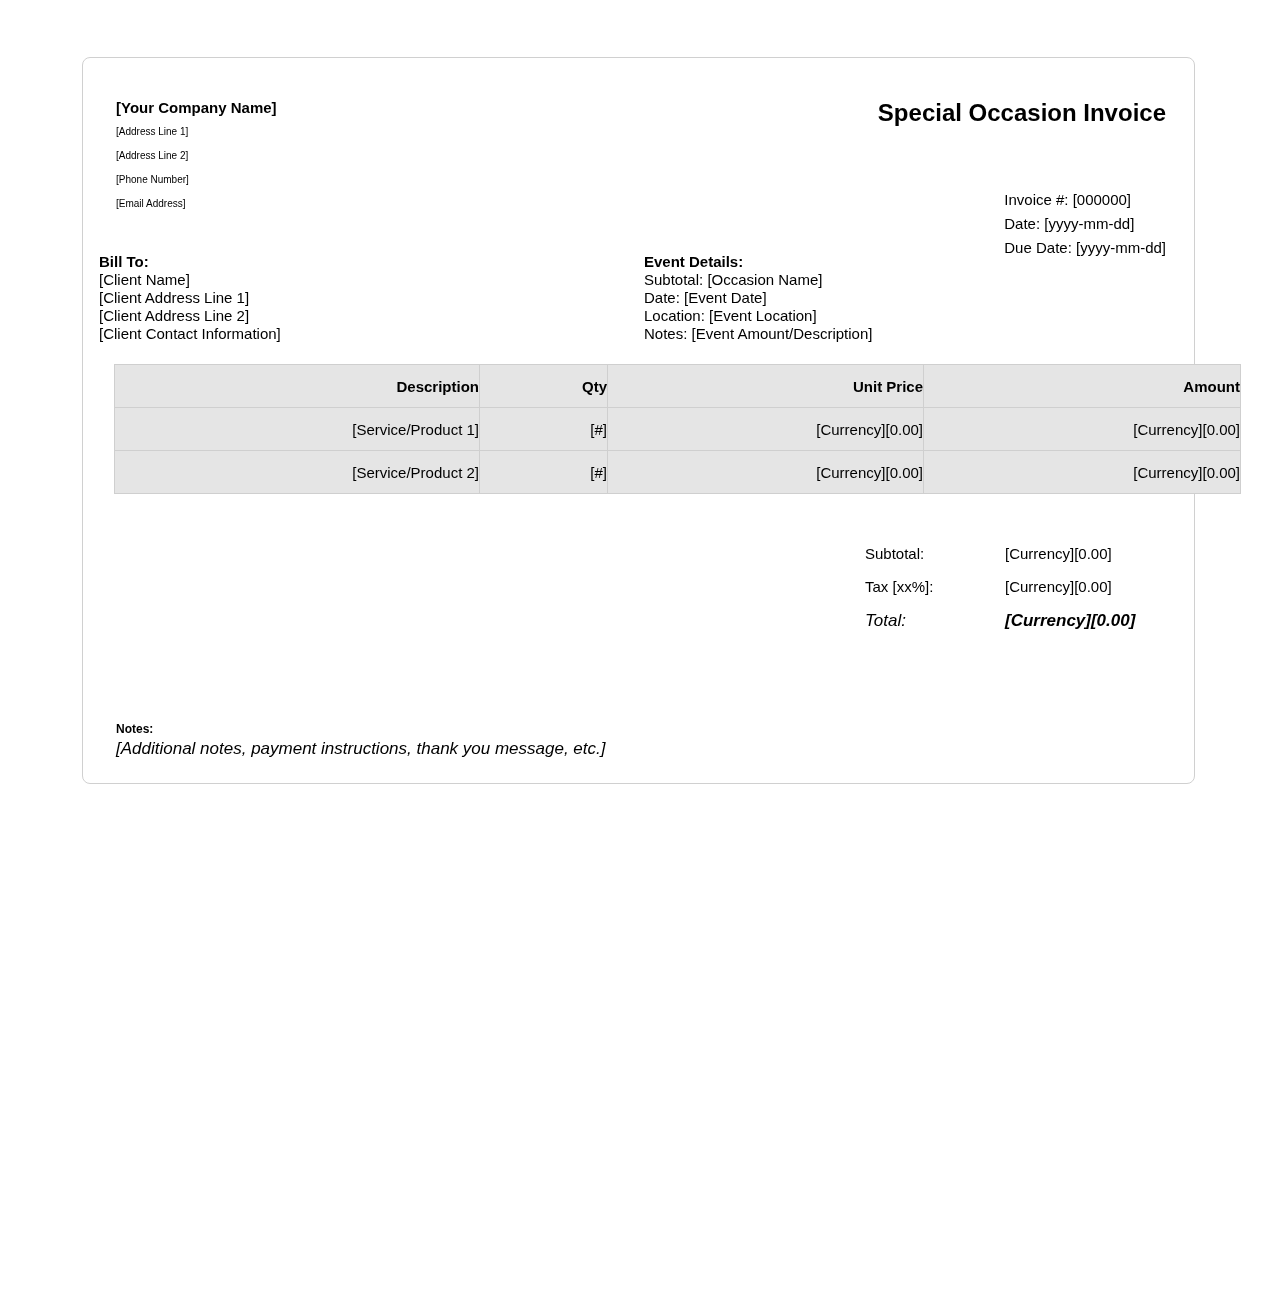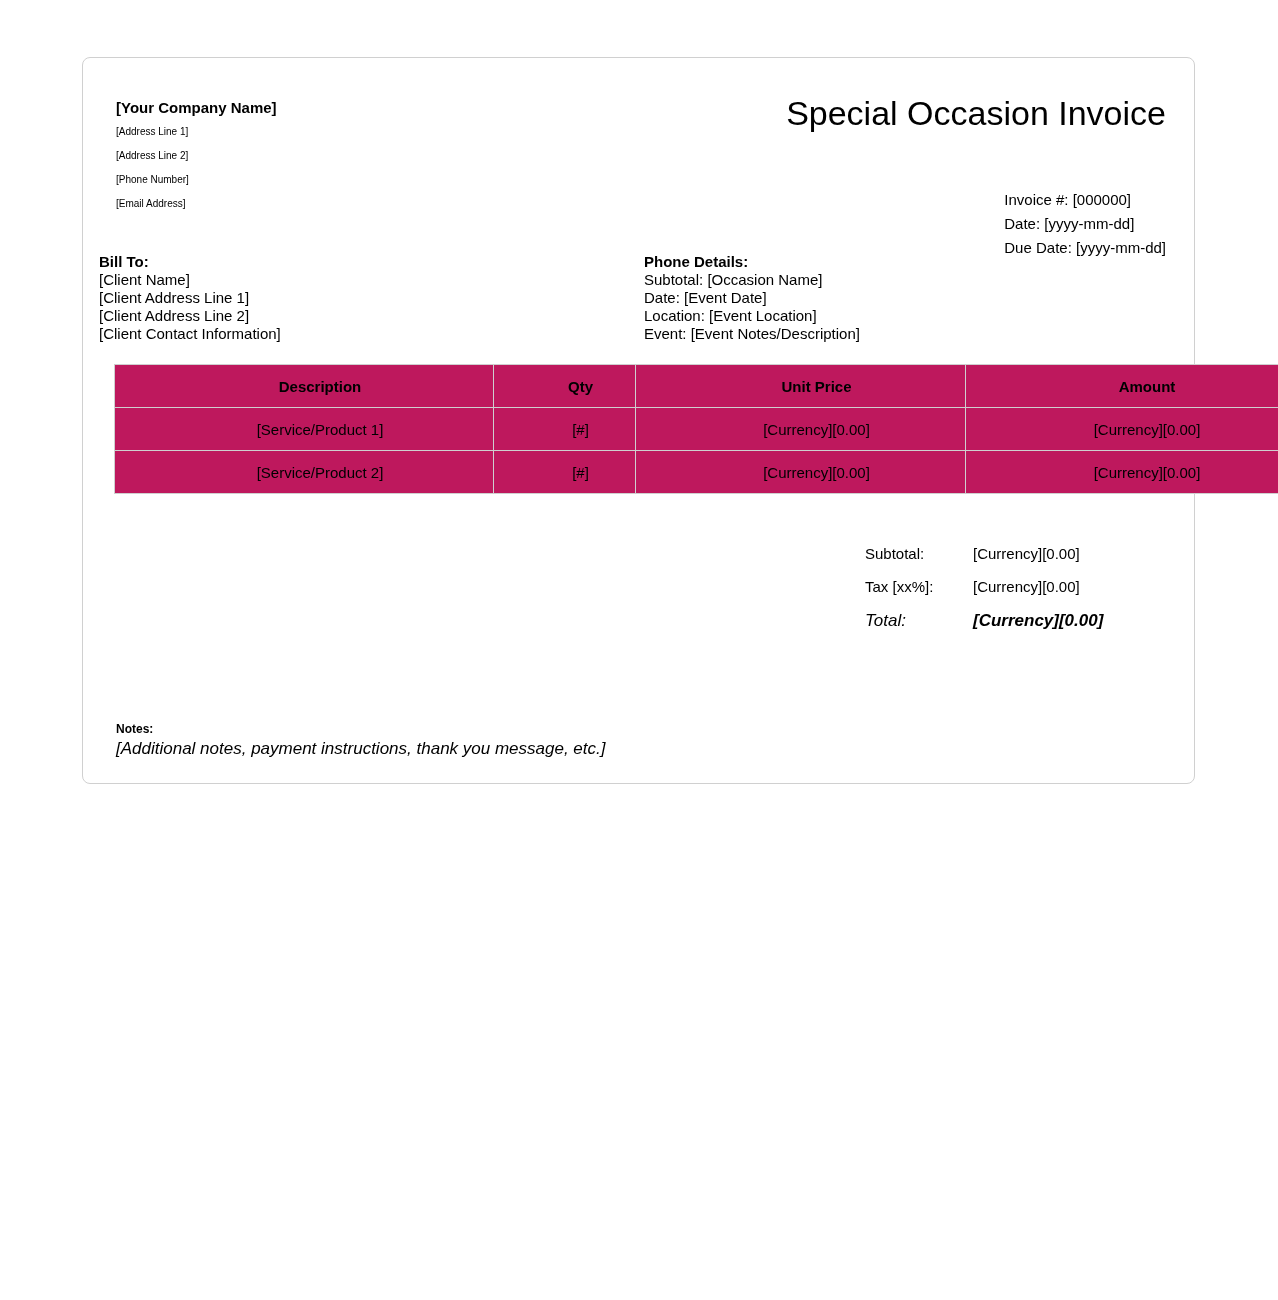--- a/index.html
+++ b/index.html
@@ -50,22 +50,22 @@
     font-weight: bold;
     font-size: 15px;
   }
   .company-line {
     font-size: 10px;
   }
   .invoice-meta-block {
     text-align: right;
   }
   .invoice-title {
-    font-size: 34px;
-    font-weight: normal;
+    font-size: 24px;
+    font-weight: bold;
     line-height: 34px;
     margin: 0 0 14px 0;
     white-space: nowrap;
   }
   .meta-lines {
     text-align: left;
     display: inline-block;
     font-size: 15px;
     line-height: 24px;
     white-space: nowrap;
@@ -96,45 +96,46 @@
     position: absolute;
     left: 31px;
     top: 306px;
     width: 1050px;
     border-collapse: collapse;
     table-layout: fixed;
   }
   .items-table th,
   .items-table td {
     border: 1px solid #cfcfcf;
-    text-align: center;
-    font-size: 15px;
-    padding: 0 0 0 32px;
+    text-align: right;
+    font-size: 15px;
+    padding: 0 0 0 18px;
     height: 42px;
     vertical-align: middle;
-    background: #be185d;
+    background: #e5e5e5;
   }
   .items-table th {
     font-weight: bold;
   }
   .col-desc   { width: 346px; }
   .col-qty    { width: 109px; }
   .col-price  { width: 297px; }
   .col-amount { width: 298px; }
   
   .totals {
     position: absolute;
     left: 782px;
     top: 487px;
     width: 300px;
   }
   .totals-row {
     display: flex;
     align-items: baseline;
     margin-bottom: 16px;
+    gap: 32px;
   }
   .totals-row:last-child { margin-bottom: 4px; font-style: italic; }
   .totals-label {
     width: 108px;
     font-size: 15px;
   }
   .totals-value {
     font-size: 15px;
   }
   .totals-row.grand .totals-label {
@@ -193,25 +194,25 @@
 
       <div class="bill-to-col">
         <div class="party-heading">Bill To:</div>
         <div class="party-line">[Client Name]</div>
         <div class="party-line">[Client Address Line 1]</div>
         <div class="party-line">[Client Address Line 2]</div>
         <div class="party-line">[Client Contact Information]</div>
       </div>
 
       <div class="event-col">
-        <div class="party-heading">Phone Details:</div>
+        <div class="party-heading">Event Details:</div>
         <div class="party-line">Subtotal: [Occasion Name]</div>
         <div class="party-line">Date: [Event Date]</div>
         <div class="party-line">Location: [Event Location]</div>
-        <div class="party-line">Event: [Event Notes/Description]</div>
+        <div class="party-line">Notes: [Event Amount/Description]</div>
       </div>
 
     </div>
 
     <table class="items-table">
       <thead>
         <tr>
           <th class="col-desc">Description</th>
           <th class="col-qty">Qty</th>
           <th class="col-price">Unit Price</th>

